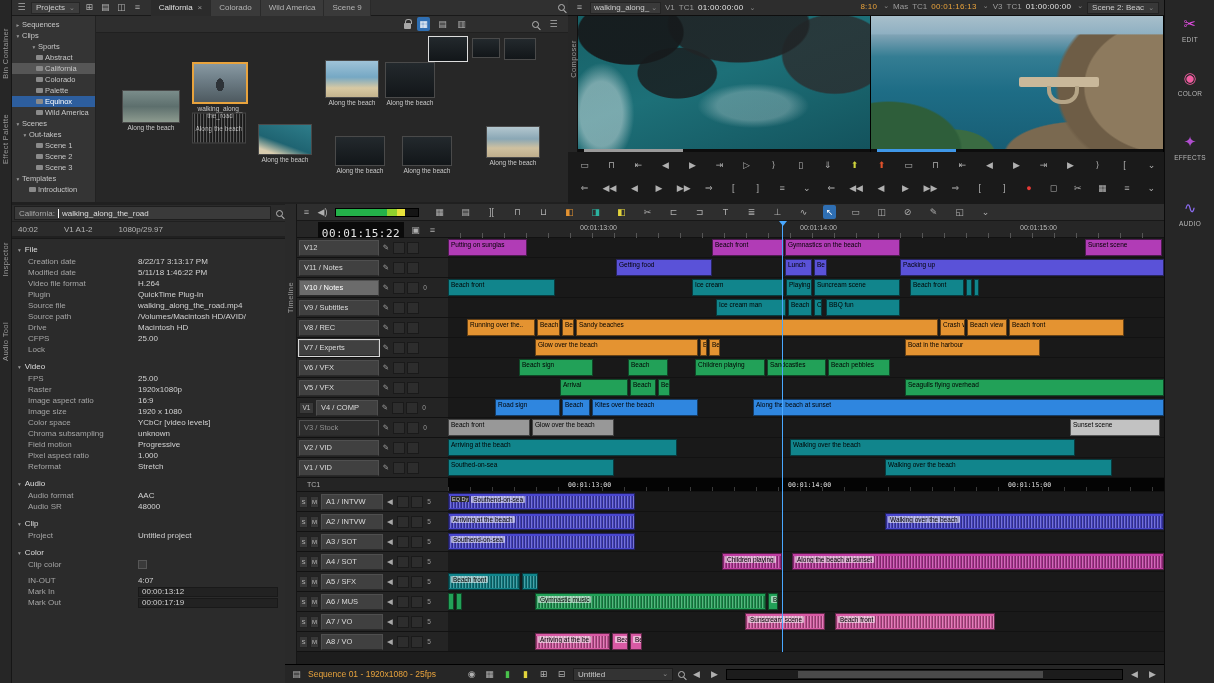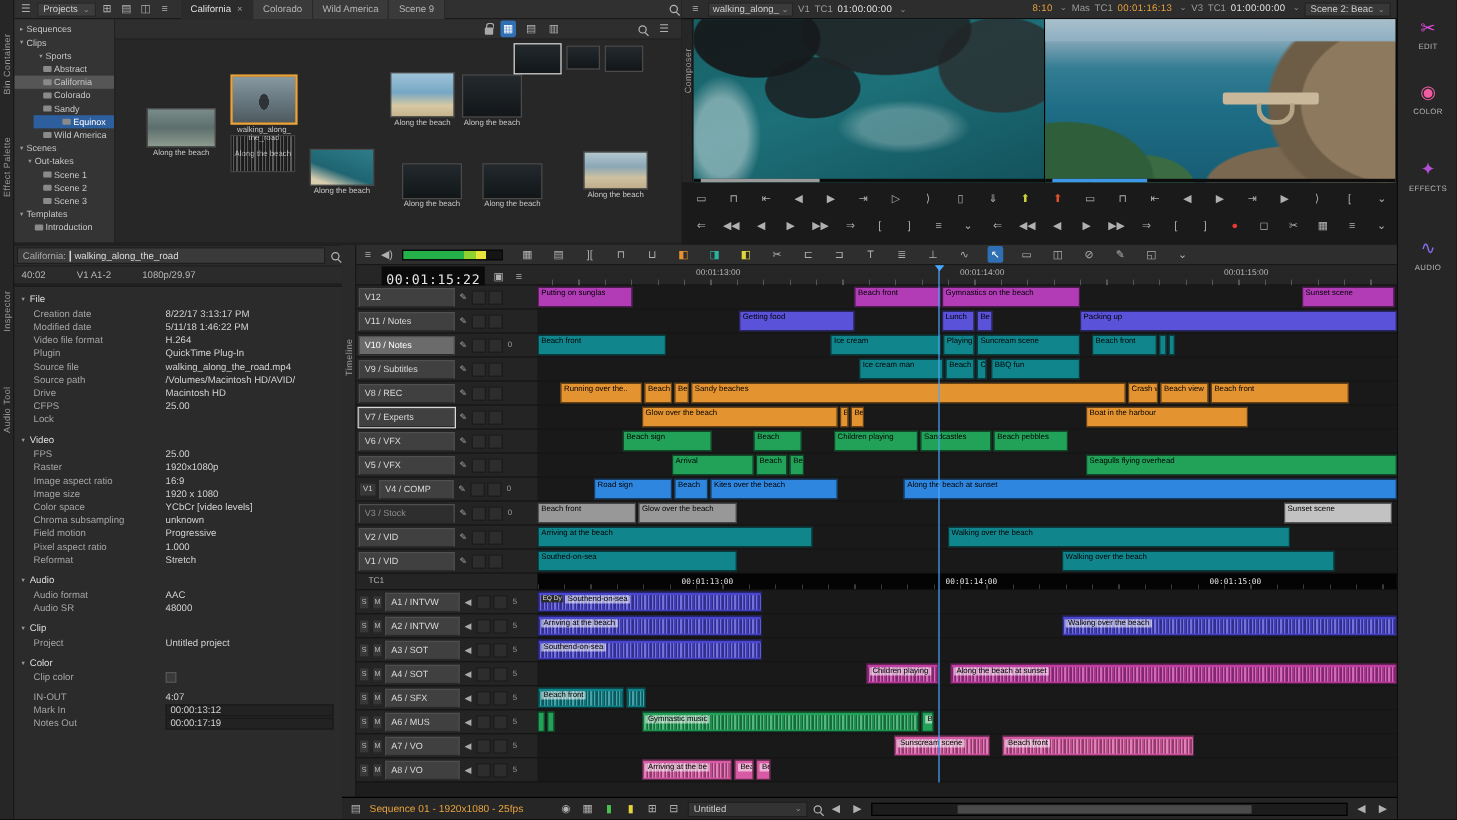--- a/index.html
+++ b/index.html
@@ -218,23 +218,23 @@
         <span>California</span>
       </div>
       <div class="tree-item" style="padding-left: 16px;">
         <span class="arr"></span>
         <span class="bin-ico"></span>
         <span>Colorado</span>
       </div>
       <div class="tree-item" style="padding-left: 16px;">
         <span class="arr"></span>
         <span class="bin-ico"></span>
-        <span>Sandy</span>
-      </div>
-      <div class="tree-item selected" style="padding-left: 16px; margin-left: 16px;">
+        <span>Palette</span>
+      </div>
+      <div class="tree-item selected" style="padding-left: 16px;">
         <span class="arr"></span>
         <span class="bin-ico"></span>
         <span>Equinox</span>
       </div>
       <div class="tree-item" style="padding-left: 16px;">
         <span class="arr"></span>
         <span class="bin-ico"></span>
         <span>Wild America</span>
       </div>
       <div class="tree-item" style="padding-left: 2px;">
@@ -471,21 +471,21 @@
         <div class="insp-section">
           <div class="insp-row">
             <span class="lab">IN-OUT</span>
             <span class="val">4:07</span>
           </div>
           <div class="insp-row">
             <span class="lab">Mark In</span>
             <span class="val boxed">00:00:13:12</span>
           </div>
           <div class="insp-row">
-            <span class="lab">Notes Out</span>
+            <span class="lab">Mark Out</span>
             <span class="val boxed">00:00:17:19</span>
           </div>
         </div>
       </div>
   </div>
 
   <div id="composer" class="abs">
     <div id="comp-header">
       <span class="icon-btn">≡</span>
       <div class="clip-menu">

